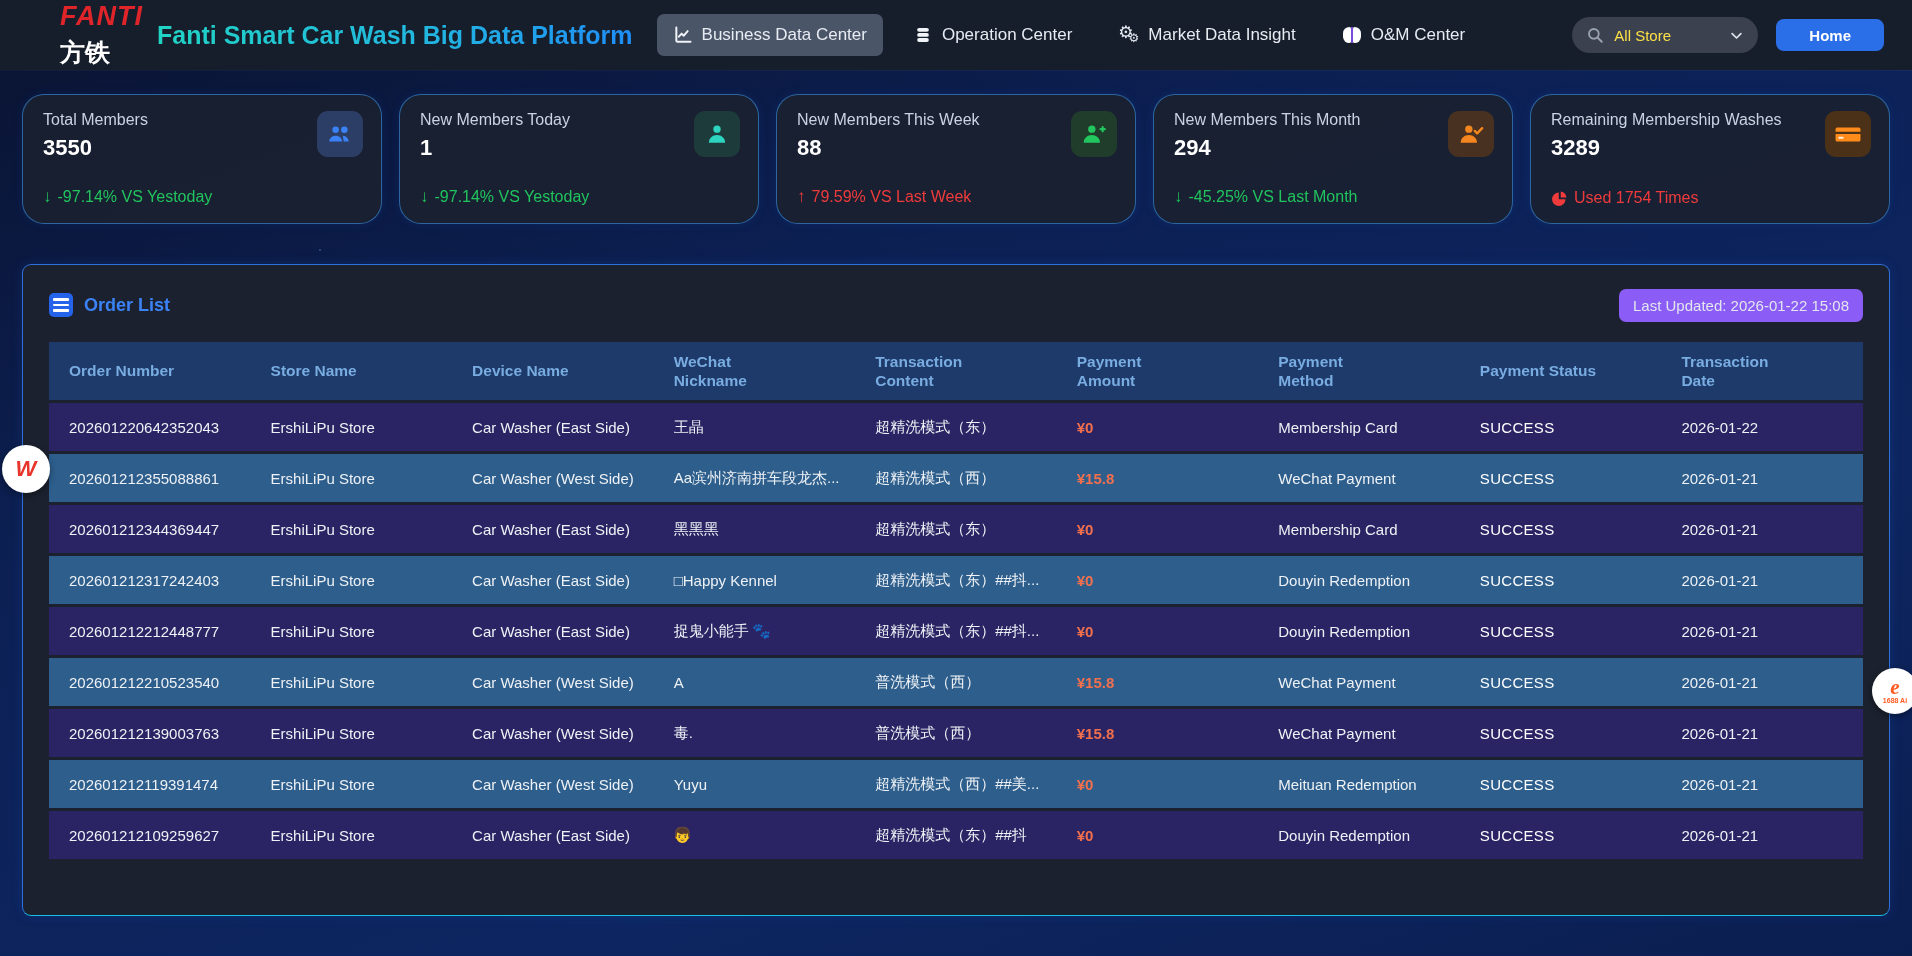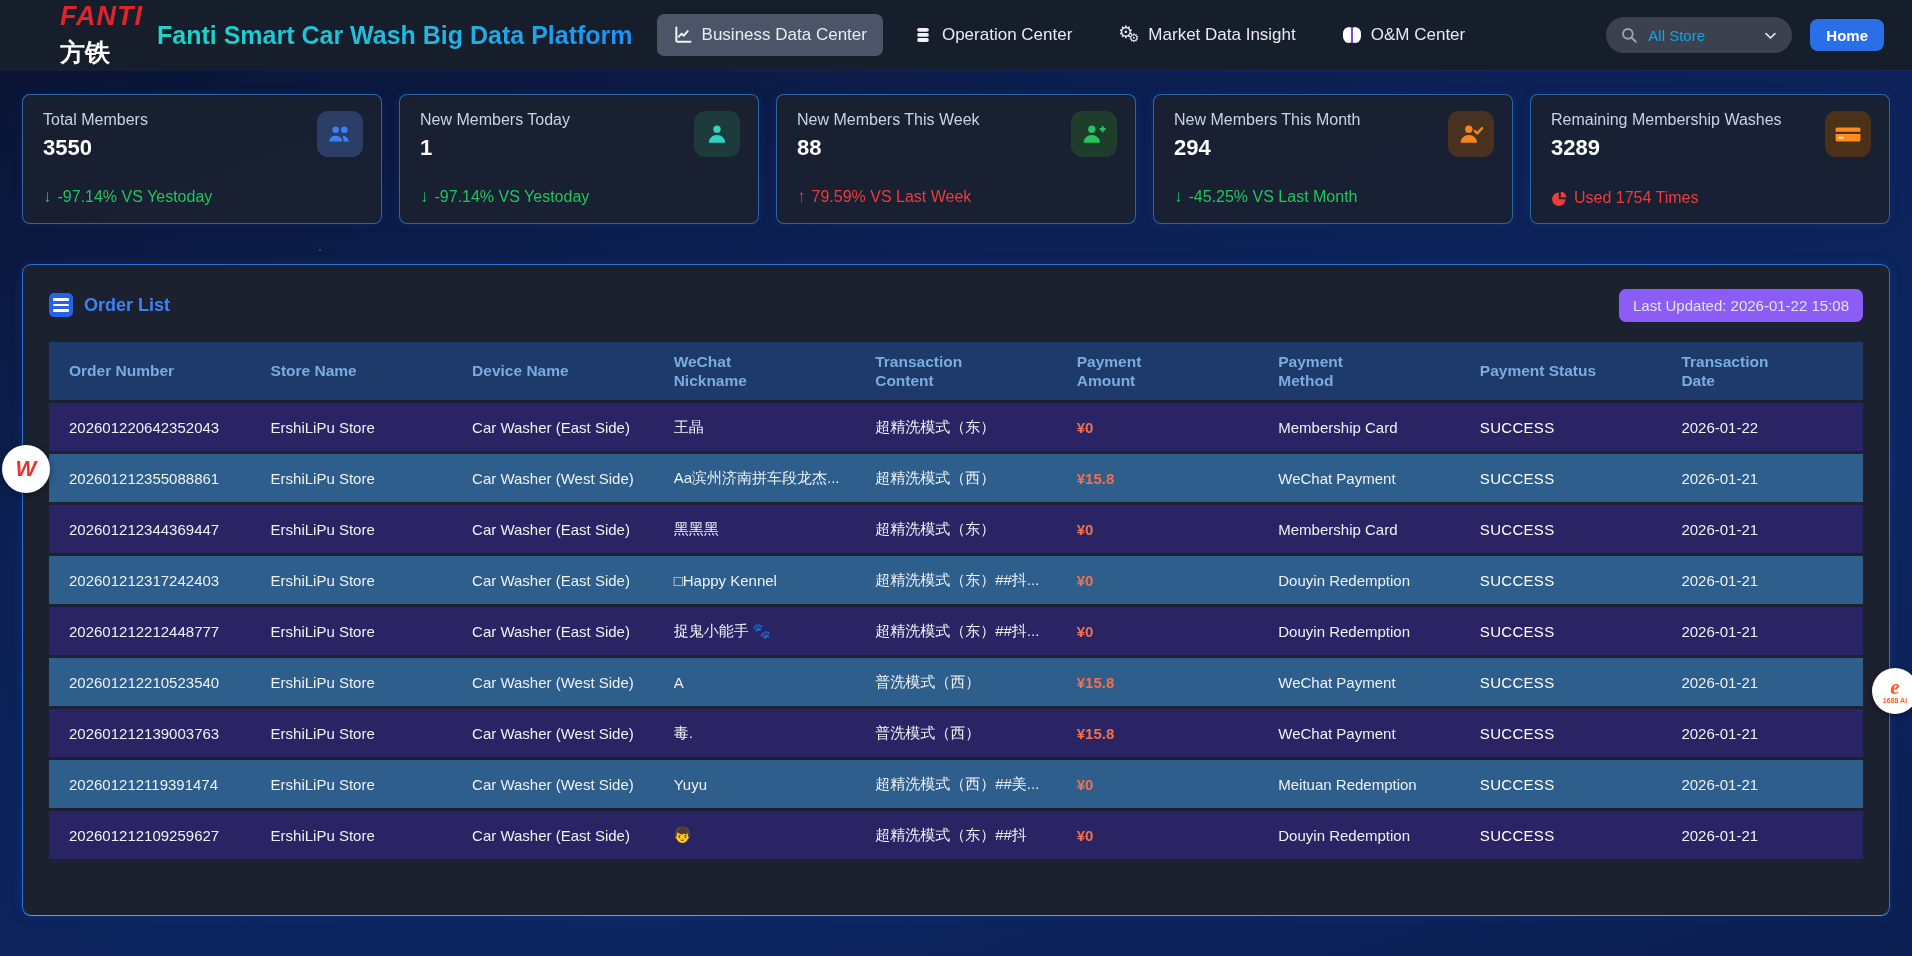--- a/index.html
+++ b/index.html
@@ -43,31 +43,31 @@
   .brain-wrap .lobe { position:absolute; top:2px; width:8px; height:16px; background:#fff; }
   .brain-wrap .lobe.l { left:1px; border-radius:8px 2px 2px 8px; }
   .brain-wrap .lobe.r { right:1px; border-radius:2px 8px 8px 2px; }
   .brain-wrap .mid { position:absolute; left:9px; top:2px; width:2px; height:16px; background:#7a4bd8; }
 
   .top-right { margin-left:auto; display:flex; align-items:center; gap:18px; }
   .store-select {
     display:flex; align-items:center; gap:10px; background:#3b414e; border-radius:18px;
     height:36px; padding:0 14px; min-width:186px; cursor:pointer;
   }
-  .store-select .val { font-size:15px; color:#0ea5e9; flex:1; }
+  .store-select .val { font-size:15px; color:#fde047; flex:1; }
   .home-btn {
     background:#2b6fe8; color:#fff; font-size:15px; font-weight:700; border:none;
-    border-radius:8px; height:32px; padding:0 16px; cursor:pointer;
+    border-radius:8px; height:32px; padding:0 33px; cursor:pointer;
   }
 
   
   .cards { display:flex; gap:17px; padding:24px 22px 0; }
   .card {
     flex:1; height:130px; background:rgba(26,33,48,.92);
-    border:1px solid rgba(56,140,220,.65); border-radius:8px;
+    border:1px solid rgba(56,140,220,.65); border-radius:22px;
     padding:16px 20px; position:relative; box-shadow:0 0 10px rgba(30,90,200,.15);
   }
   .card-title { font-size:16px; color:#c9d3e2; }
   .card-value { font-size:22px; font-weight:800; color:#fff; margin-top:6px; }
   .card-trend { position:absolute; left:20px; bottom:16px; font-size:16px; display:flex; align-items:center; gap:6px; }
   .trend-green { color:#21c45d; }
   .trend-red { color:#ef3b3b; }
   .trend-arrow { font-size:17px; font-weight:700; }
   .icon-tile {
     position:absolute; right:18px; top:16px; width:46px; height:46px; border-radius:11px;

